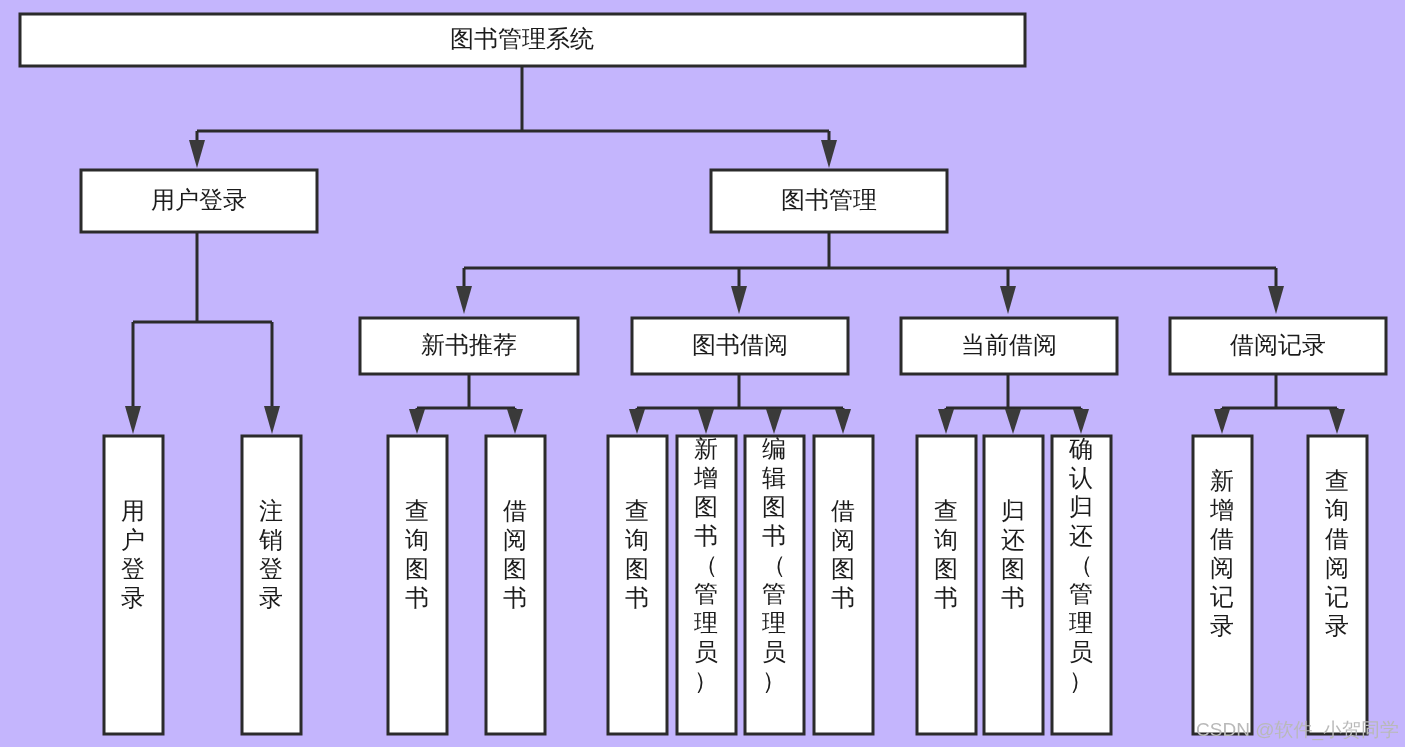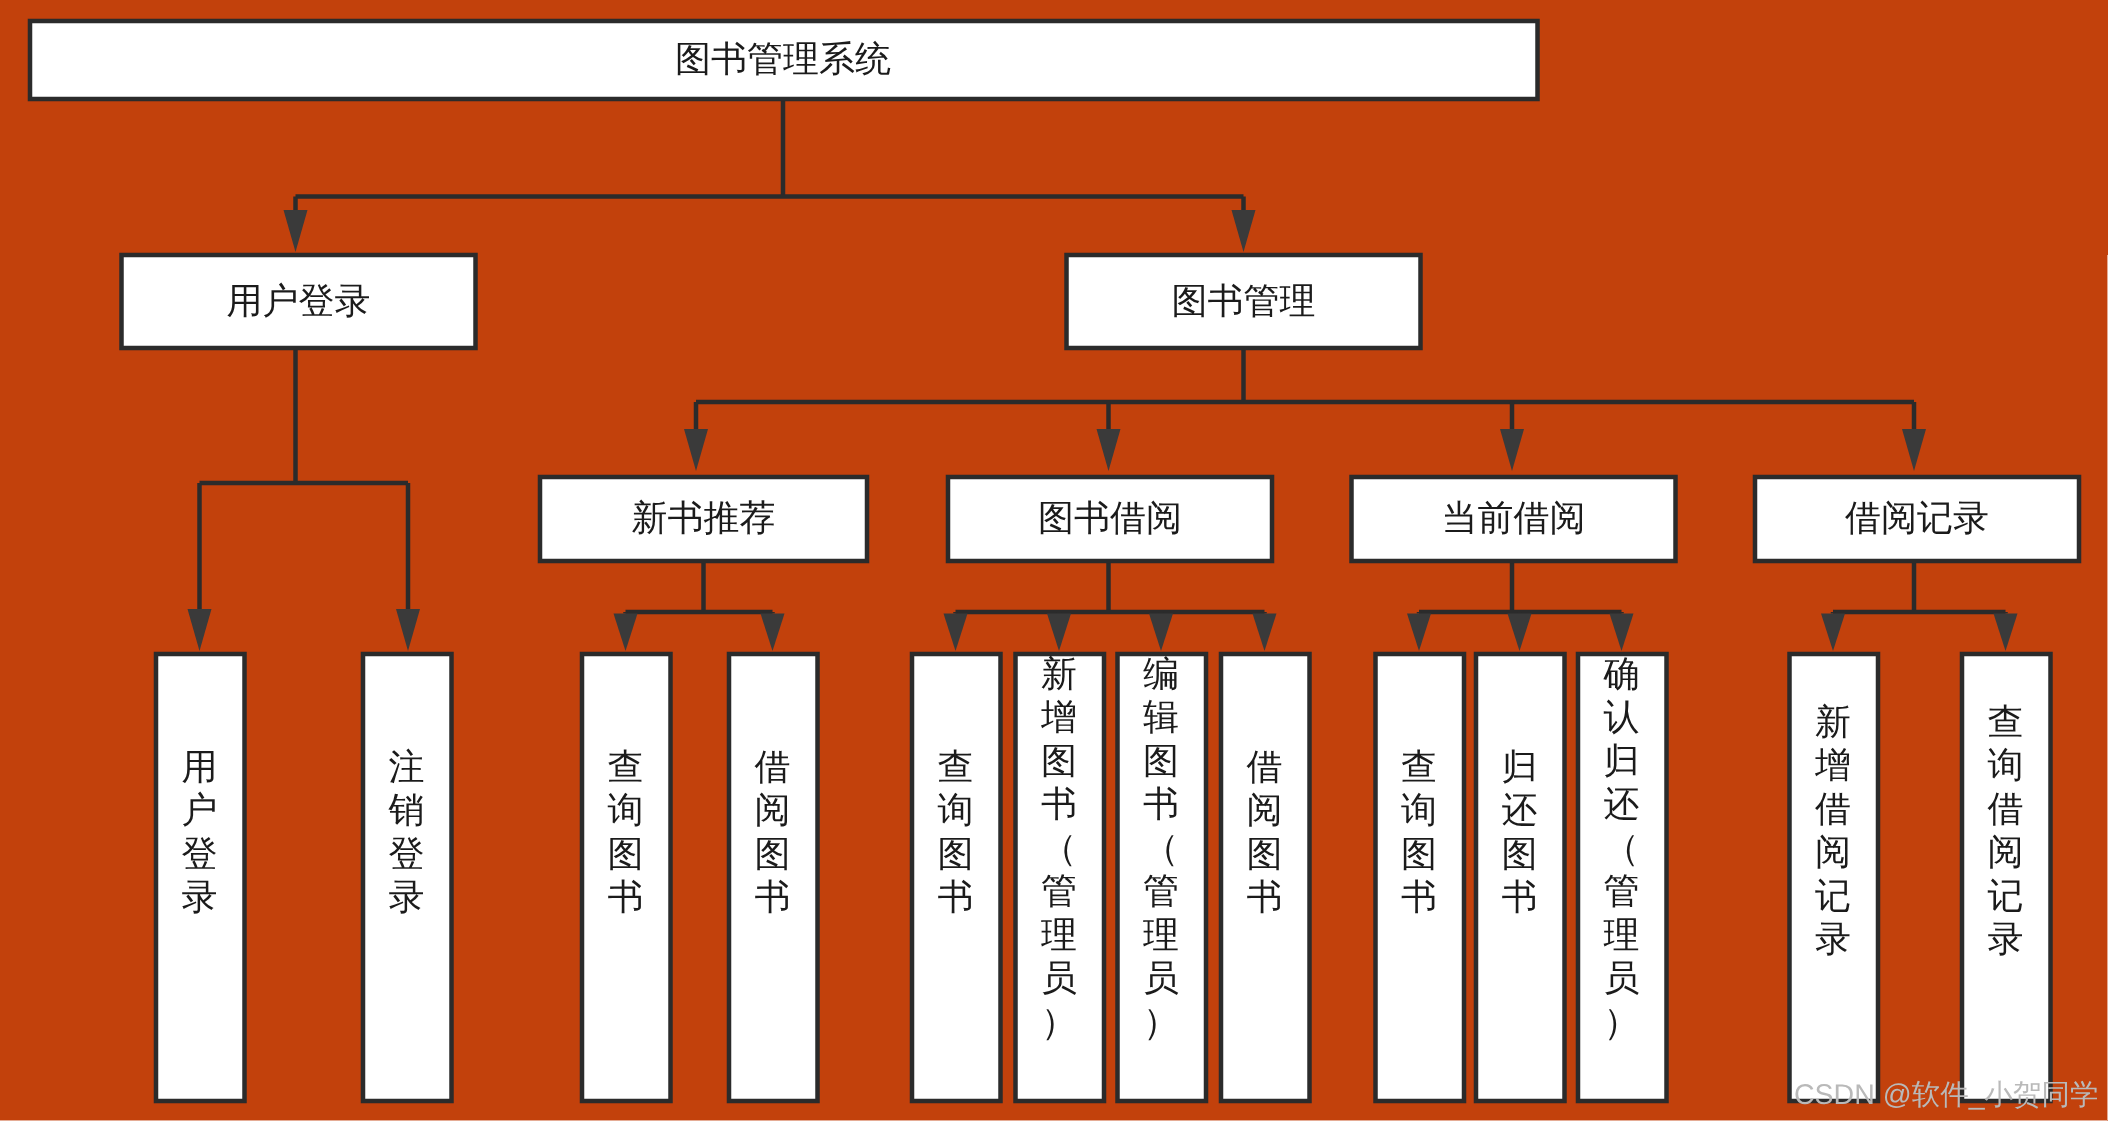--- a/index.html
+++ b/index.html
@@ -10,21 +10,21 @@
   body {
     width: 1405px;
     height: 747px;
     font-family: "Liberation Sans", "DejaVu Sans", sans-serif;
     overflow: hidden;
   }
   #diagram-root {
     position: relative;
     width: 1405px;
     height: 747px;
-    background: #c2410c;
+    background: #c4b5fd;
   }
   svg#diagram-svg {
     position: absolute;
     top: 0;
     left: 0;
     width: 1405px;
     height: 747px;
   }
   .node-box {
     fill: #ffffff;

